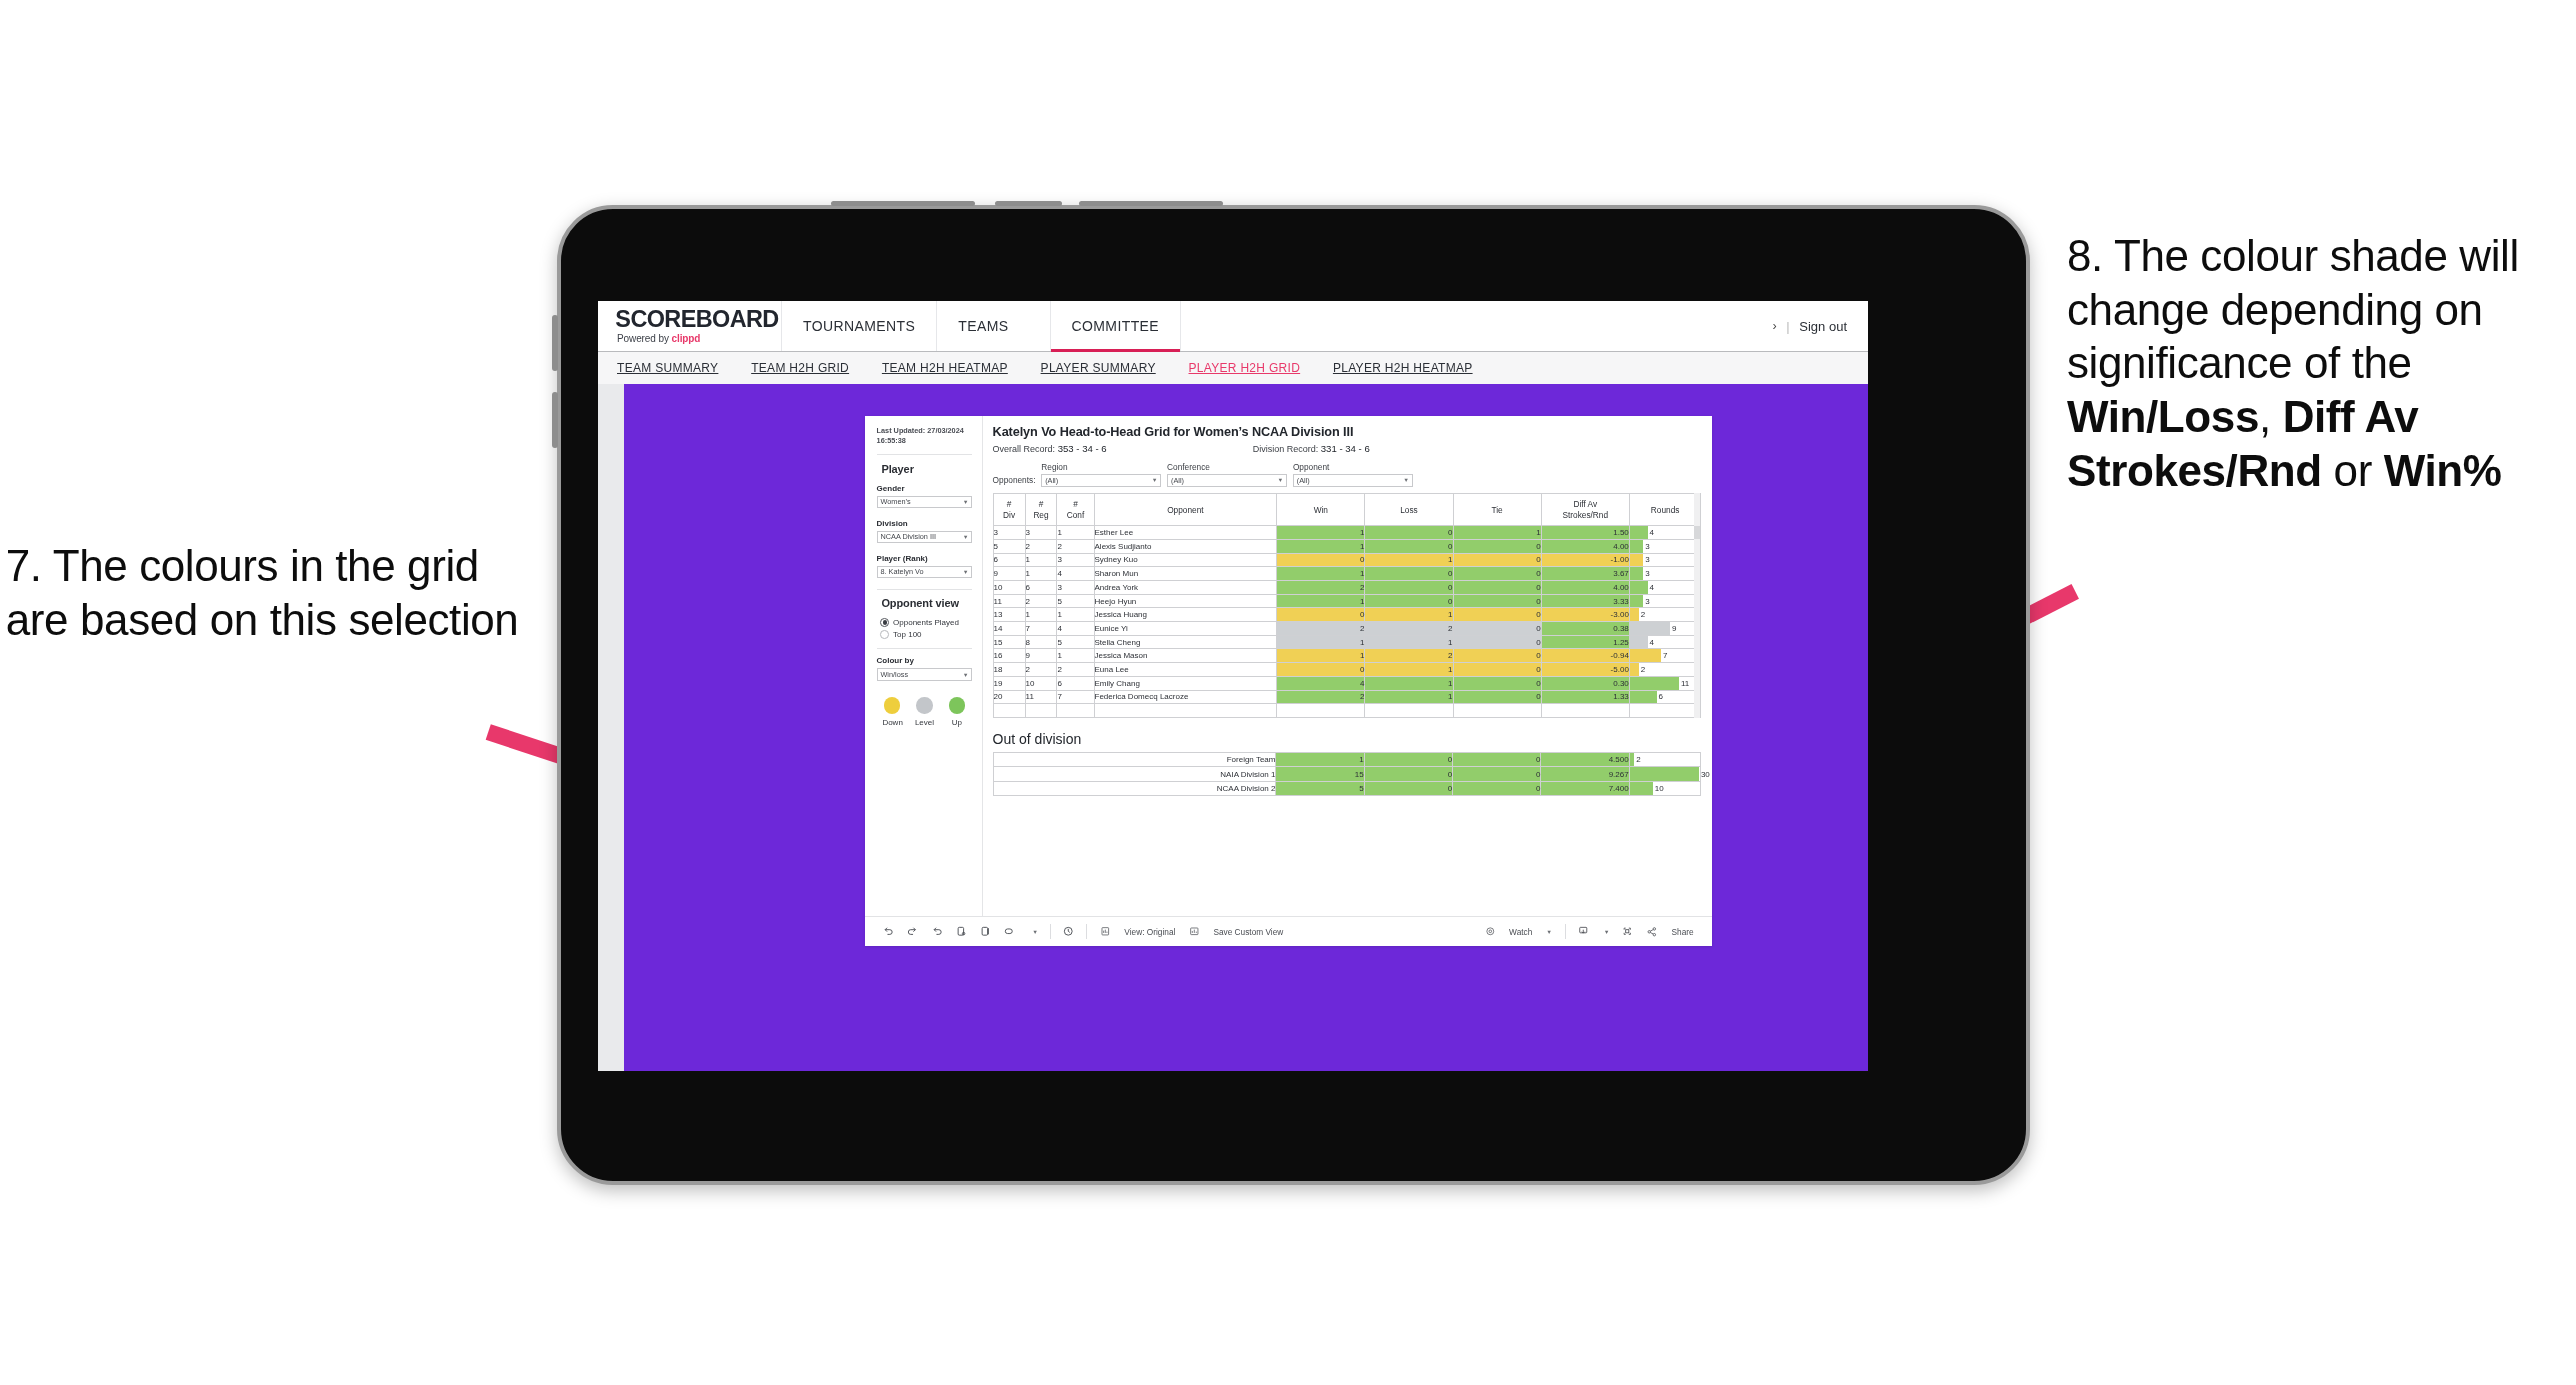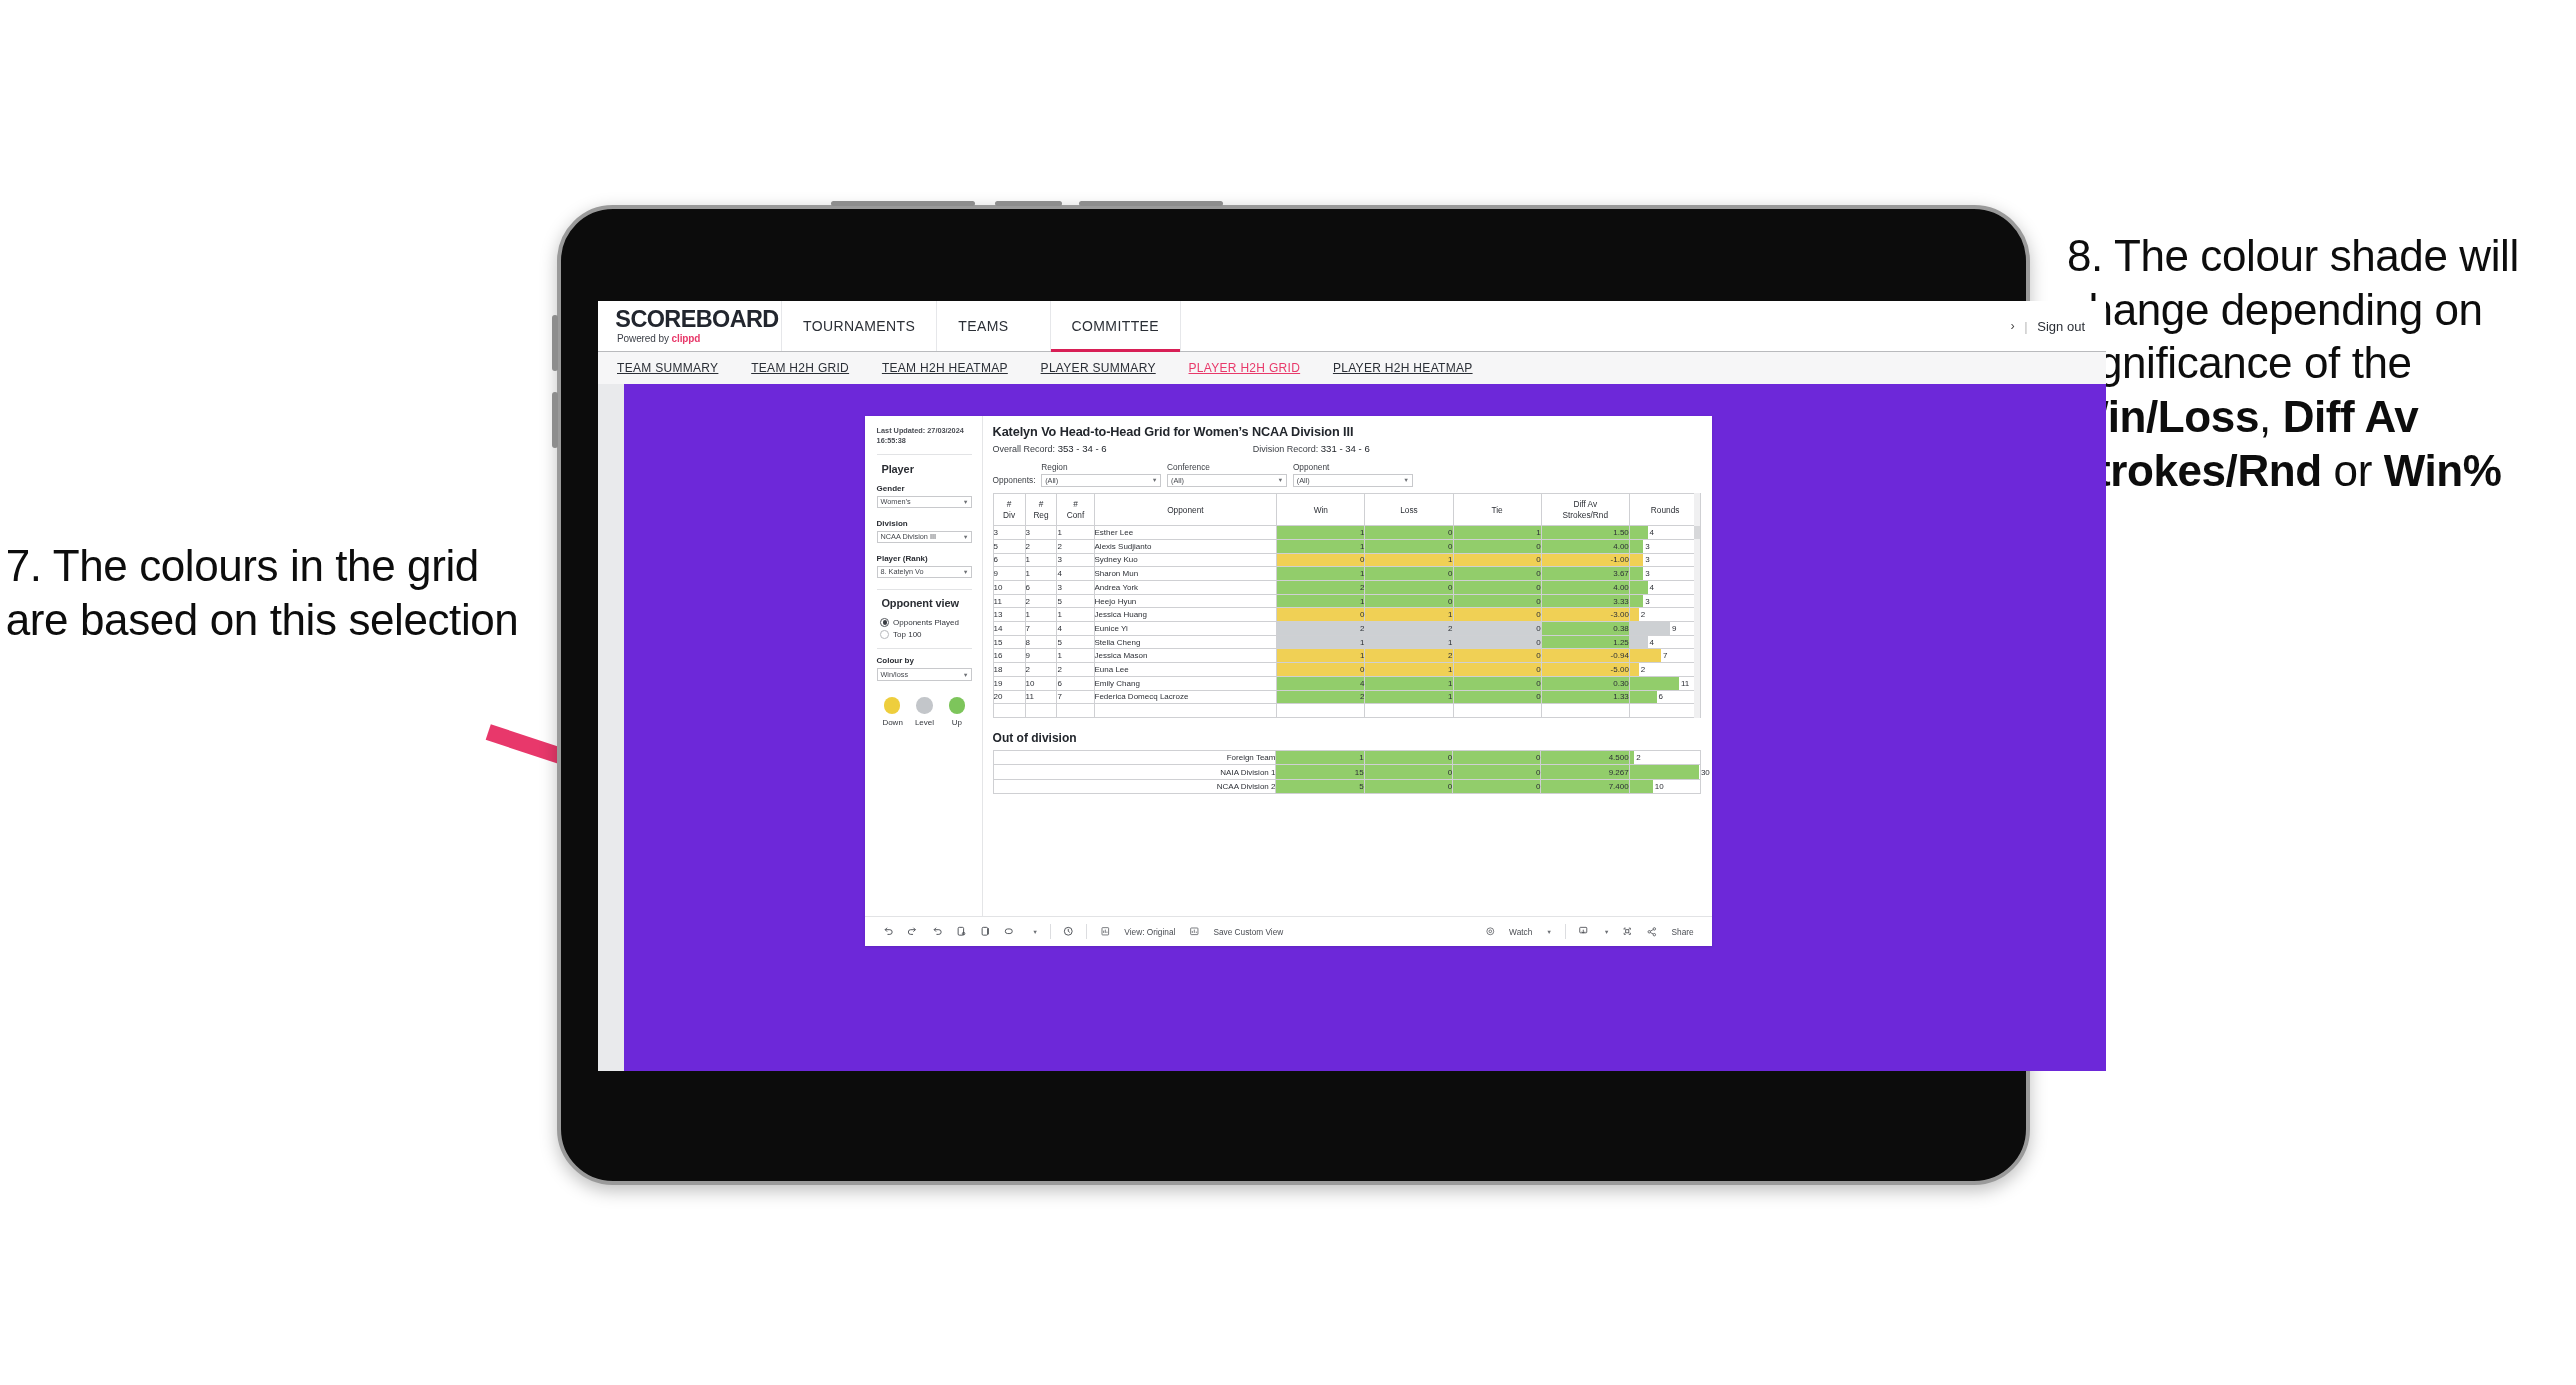--- a/index.html
+++ b/index.html
@@ -47,21 +47,21 @@
     background:#8d8d8d; border-radius:2.9px;
   }
   .topbtns { position:absolute; top:-7.7px; left:270px; width:404px; height:5.8px; }
   .topbtns i { position:absolute; top:0; height:4.8px; background:#8d8d8d; border-radius:2.9px; display:block;}
   .topbtns i:nth-child(1){ left:0; width:144px;}
   .topbtns i:nth-child(2){ left:164px; width:67px;}
   .topbtns i:nth-child(3){ left:248px; width:144px;}
 
   .screen {
     position:absolute;
-    left:37px; top:92px; width:1508px; height:770px;
+    left:37px; top:92px; width:1270px; height:770px;
     background:#e9eaec;
     overflow:hidden;
   }
 
   
   .app-header {
     height:50px; background:#fff;
     display:flex; align-items:stretch;
     position:relative;
   }
@@ -180,21 +180,21 @@
   .rtxt { position:absolute; top:0; bottom:0; display:flex; align-items:center; font-size:8px; padding-left:1.9px; }
   .c-up { background:#92cd6b; }
   .c-down { background:#f0d055; }
   .c-level { background:#cdd0d3; }
   .blank td { height:50px; border-top:1px solid #cfd0d3; }
   .scroll-track {
     position:absolute; right:1px; top:0; width:6.7px; bottom:0; background:#f0f0f1;
   }
   .scroll-thumb { position:absolute; right:1px; top:33px; width:6.7px; height:12.5px; background:#d7d8da; }
 
-  .ood-title { font-size:12px; font-weight:700; color:#22262c; margin:13.5px 0 4.8px; }
+  .ood-title { font-size:14px; font-weight:400; color:#22262c; margin:13.5px 0 4.8px; }
   table.ood { border-collapse:collapse; width:100%; table-layout:fixed; font-size:8px; color:#2d3036; }
   table.ood td { border:1px solid #cfd0d3; height:14.3px; padding:0; }
   td.oodname { text-align:right; padding-right:4.8px; }
 
   
   .toolbar {
     height:30px; border-top:1px solid #e2e3e5; background:#fff;
     display:flex; align-items:center; padding:0 11.6px; gap:0;
     font-size:8.3px; color:#4a4d53;
   }

